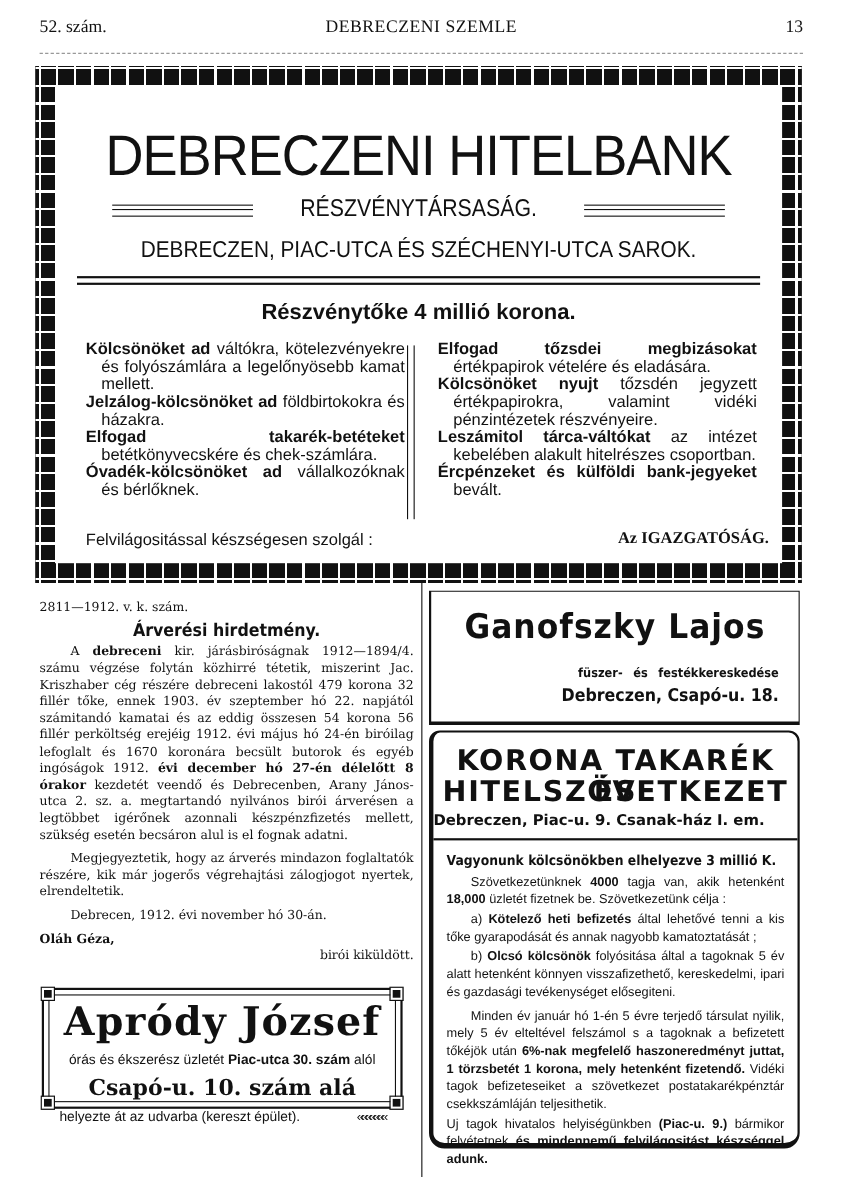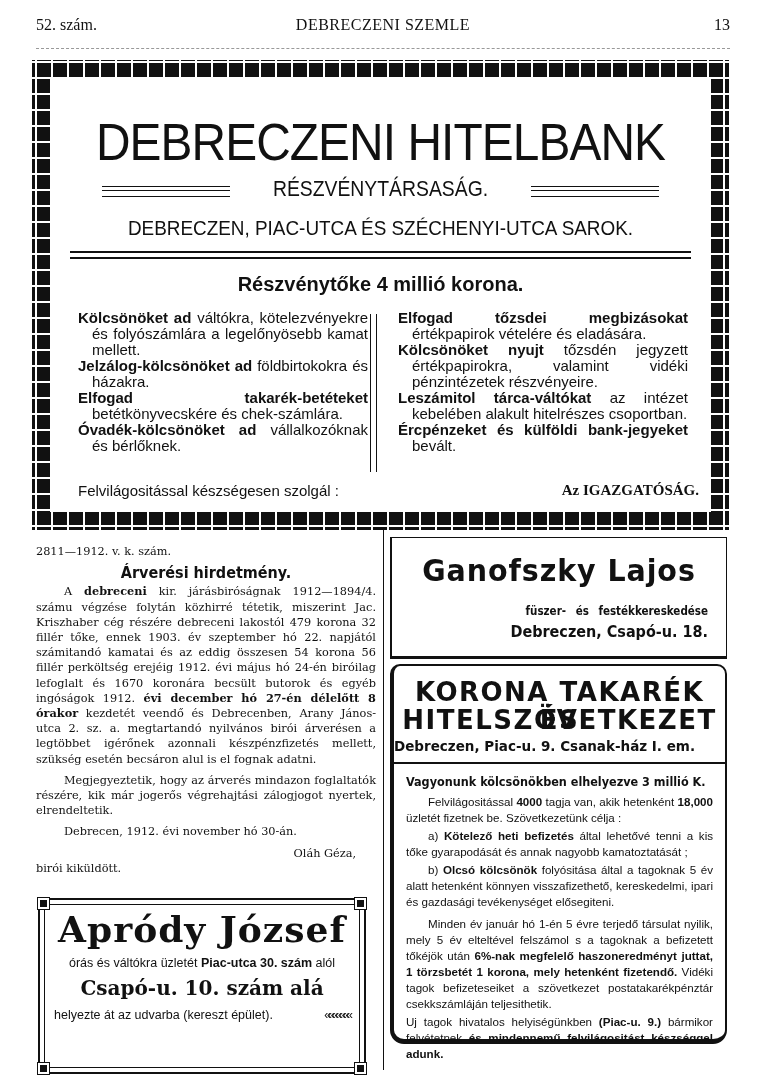--- a/index.html
+++ b/index.html
@@ -52,25 +52,25 @@
   
   .vsep { top:530px; left:383px; width:0; height:540px; border-left:1px solid #111; }
 
   
   .auction { top:544px; left:36px; width:340px; font-family:"DejaVu Serif", serif; font-size:11.3px; line-height:15.2px; }
   .auction .ref { margin:0 0 6px 0; }
   .auction h2 { margin:0 0 4px 0; text-align:center; font-family:"DejaVu Sans Condensed","DejaVu Sans", sans-serif; font-weight:bold; font-size:16px; letter-spacing:0; }
   .auction p { margin:0; text-align:justify; }
   .auction p.ind { text-indent:28px; }
   .auction .gap { height:6px; }
-  .auction .sig1 { text-align:right; font-weight:normal; margin-top:6px; padding-right:20px; }
-  .auction .sig2 { text-align:left; }
+  .auction .sig1 { text-align:left; font-weight:bold; margin-top:6px; padding-right:20px; }
+  .auction .sig2 { text-align:right; }
 
   
-  .aprody { top:898px; left:38px; width:328px; height:176px; box-sizing:border-box;
+  .aprody { top:898px; left:38px; width:328px; height:110px; box-sizing:border-box;
       border:2px solid #111; }
   .aprody-in { position:absolute; inset:4px; border:1.5px solid #111; }
   .aprody .corner { position:absolute; width:7px; height:7px; background:#111; border:2px solid #fff; outline:1px solid #111; }
   .ap-name { position:absolute; top:8px; left:0; right:0; text-align:center;
       font-family:"DejaVu Serif", serif; font-weight:bold; font-size:36px; letter-spacing:1px; }
   .ap-line1 { position:absolute; top:56px; left:0; right:0; text-align:center; font-family:"Liberation Sans", sans-serif; font-size:12.5px; }
   .ap-line2 { position:absolute; top:76px; left:0; right:0; text-align:center; font-family:"DejaVu Serif", serif; font-weight:bold; font-size:20px; }
   .ap-line3 { position:absolute; top:108px; left:14px; right:14px; font-family:"Liberation Sans", sans-serif; font-size:12.5px; }
   .ap-line3 .arrows { float:right; letter-spacing:-3px; font-size:12px; }
 
@@ -151,38 +151,38 @@
   <p class="sig2">birói kiküldött.</p>
 </div>
 
 <div class="abs aprody">
   <div class="aprody-in"></div>
   <span class="corner" style="left:-2px;top:-2px"></span>
   <span class="corner" style="right:-2px;top:-2px"></span>
   <span class="corner" style="left:-2px;bottom:-2px"></span>
   <span class="corner" style="right:-2px;bottom:-2px"></span>
   <div class="ap-name">Apródy József</div>
-  <div class="ap-line1"><span>órás és váltókra üzletét </span><b>Piac-utca 30. szám</b><span> alól</span></div>
+  <div class="ap-line1"><span>órás és ékszerész üzletét </span><b>Piac-utca 30. szám</b><span> alól</span></div>
   <div class="ap-line2">Csapó-u. 10. szám alá</div>
   <div class="ap-line3"><span>helyezte át az udvarba (kereszt épület).</span><span class="arrows">«««««««</span></div>
 </div>
 
 <div class="abs ganof">
   <div class="gan-name">Ganofszky Lajos</div>
   <div class="gan-l1">füszer- és festékkereskedése</div>
   <div class="gan-l2">Debreczen, Csapó-u. 18.</div>
 </div>
 
 <div class="abs korona">
   <div class="ko-t ko-t1">KORONA TAKARÉK ÉS</div>
   <div class="ko-t ko-t2">HITELSZÖVETKEZET</div>
   <div class="ko-addr">Debreczen, Piac-u. 9. Csanak-ház I. em.</div>
   <div class="ko-rule"></div>
   <div class="ko-body">
     <h3>Vagyonunk kölcsönökben elhelyezve 3 millió K.</h3>
-    <p class="ind"><span>Felvilágositással </span><b>4000</b><span> tagja van, akik hetenként </span><b>18,000</b><span> üzletét fizetnek be. Szövetkezetünk célja :</span></p>
+    <p class="ind"><span>Szövetkezetünknek </span><b>4000</b><span> tagja van, akik hetenként </span><b>18,000</b><span> üzletét fizetnek be. Szövetkezetünk célja :</span></p>
     <p class="ind"><span>a) </span><b>Kötelező heti befizetés</b><span> által lehetővé tenni a kis tőke gyarapodását és annak nagyobb kamatoztatását ;</span></p>
     <p class="ind"><span>b) </span><b>Olcsó kölcsönök</b><span> folyósitása által a tagoknak 5 év alatt hetenként könnyen visszafizethető, kereskedelmi, ipari és gazdasági tevékenységet elősegiteni.</span></p>
     <div class="gap"></div>
     <p class="ind"><span>Minden év január hó 1-én 5 évre terjedő társulat nyilik, mely 5 év elteltével felszámol s a tagoknak a befizetett tőkéjök után </span><b>6%-nak megfelelő haszoneredményt juttat, 1 törzsbetét 1 korona, mely hetenként fizetendő.</b><span> Vidéki tagok befizeteseiket a szövetkezet postatakarékpénztár csekkszámláján teljesithetik.</span></p>
     <p><span>Uj tagok hivatalos helyiségünkben </span><b>(Piac-u. 9.)</b><span> bármikor felvétetnek </span><b>és mindennemű felvilágositást készséggel adunk.</b></p>
   </div>
 </div>
 
 </body></html>

